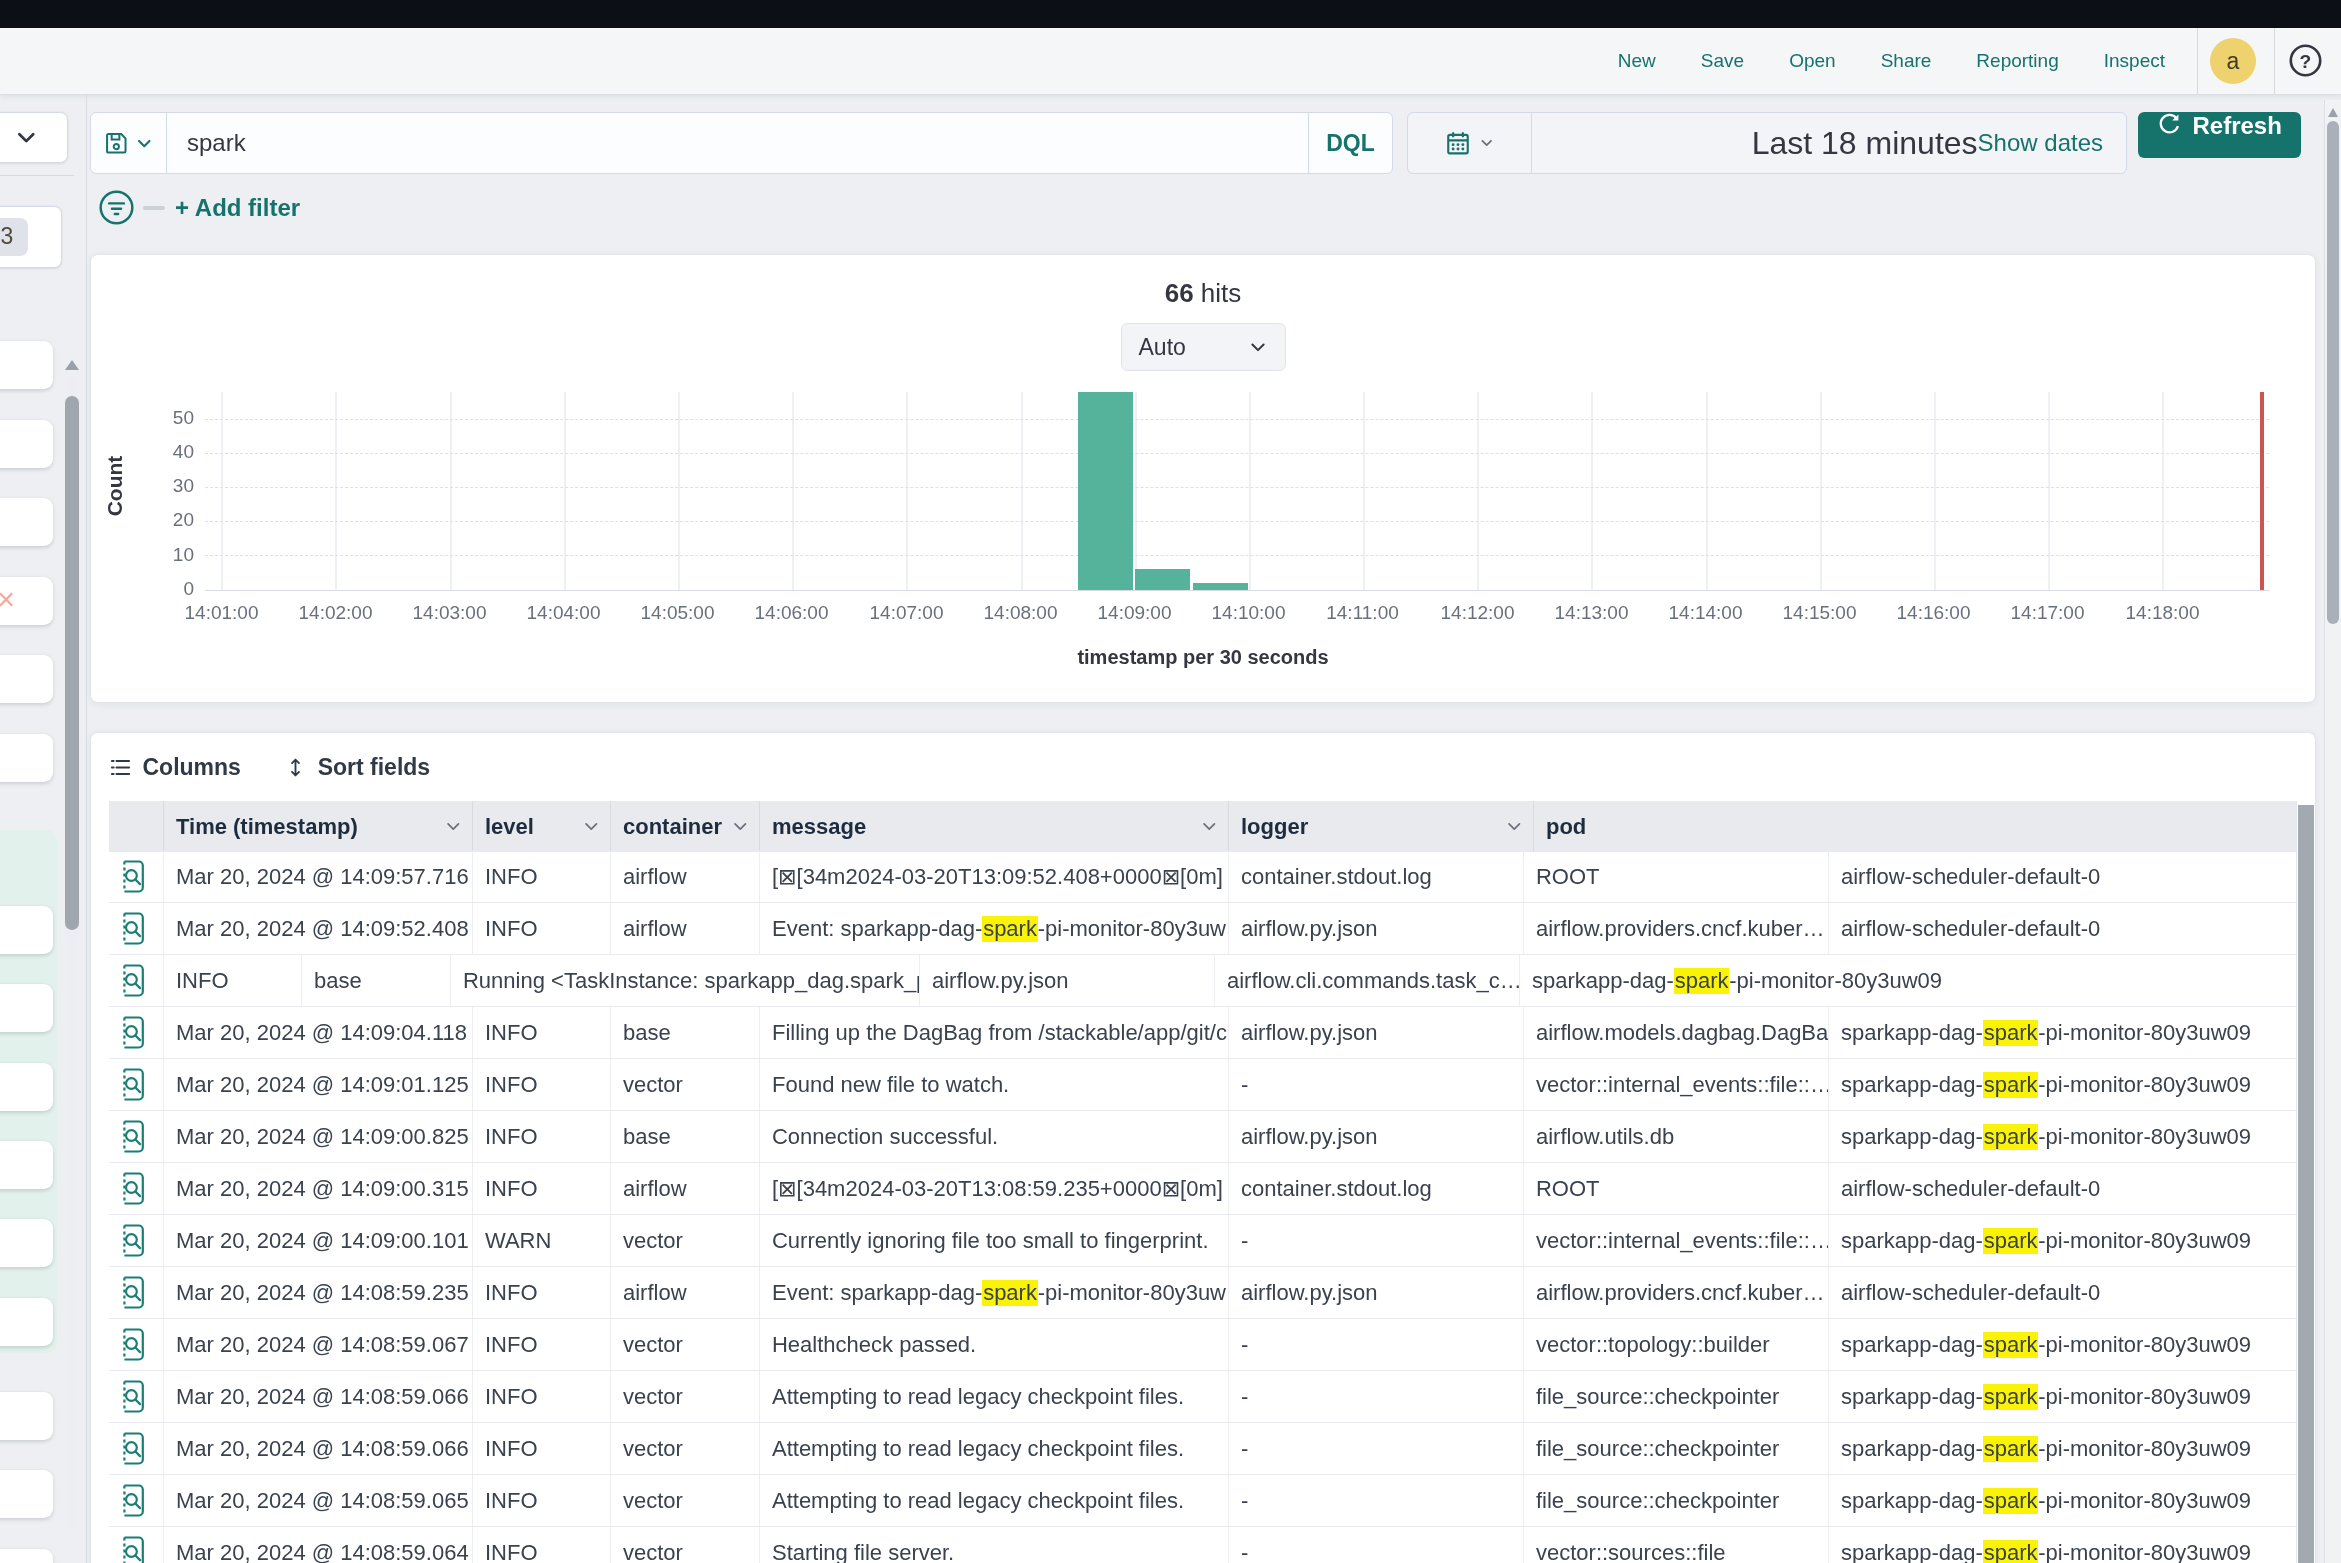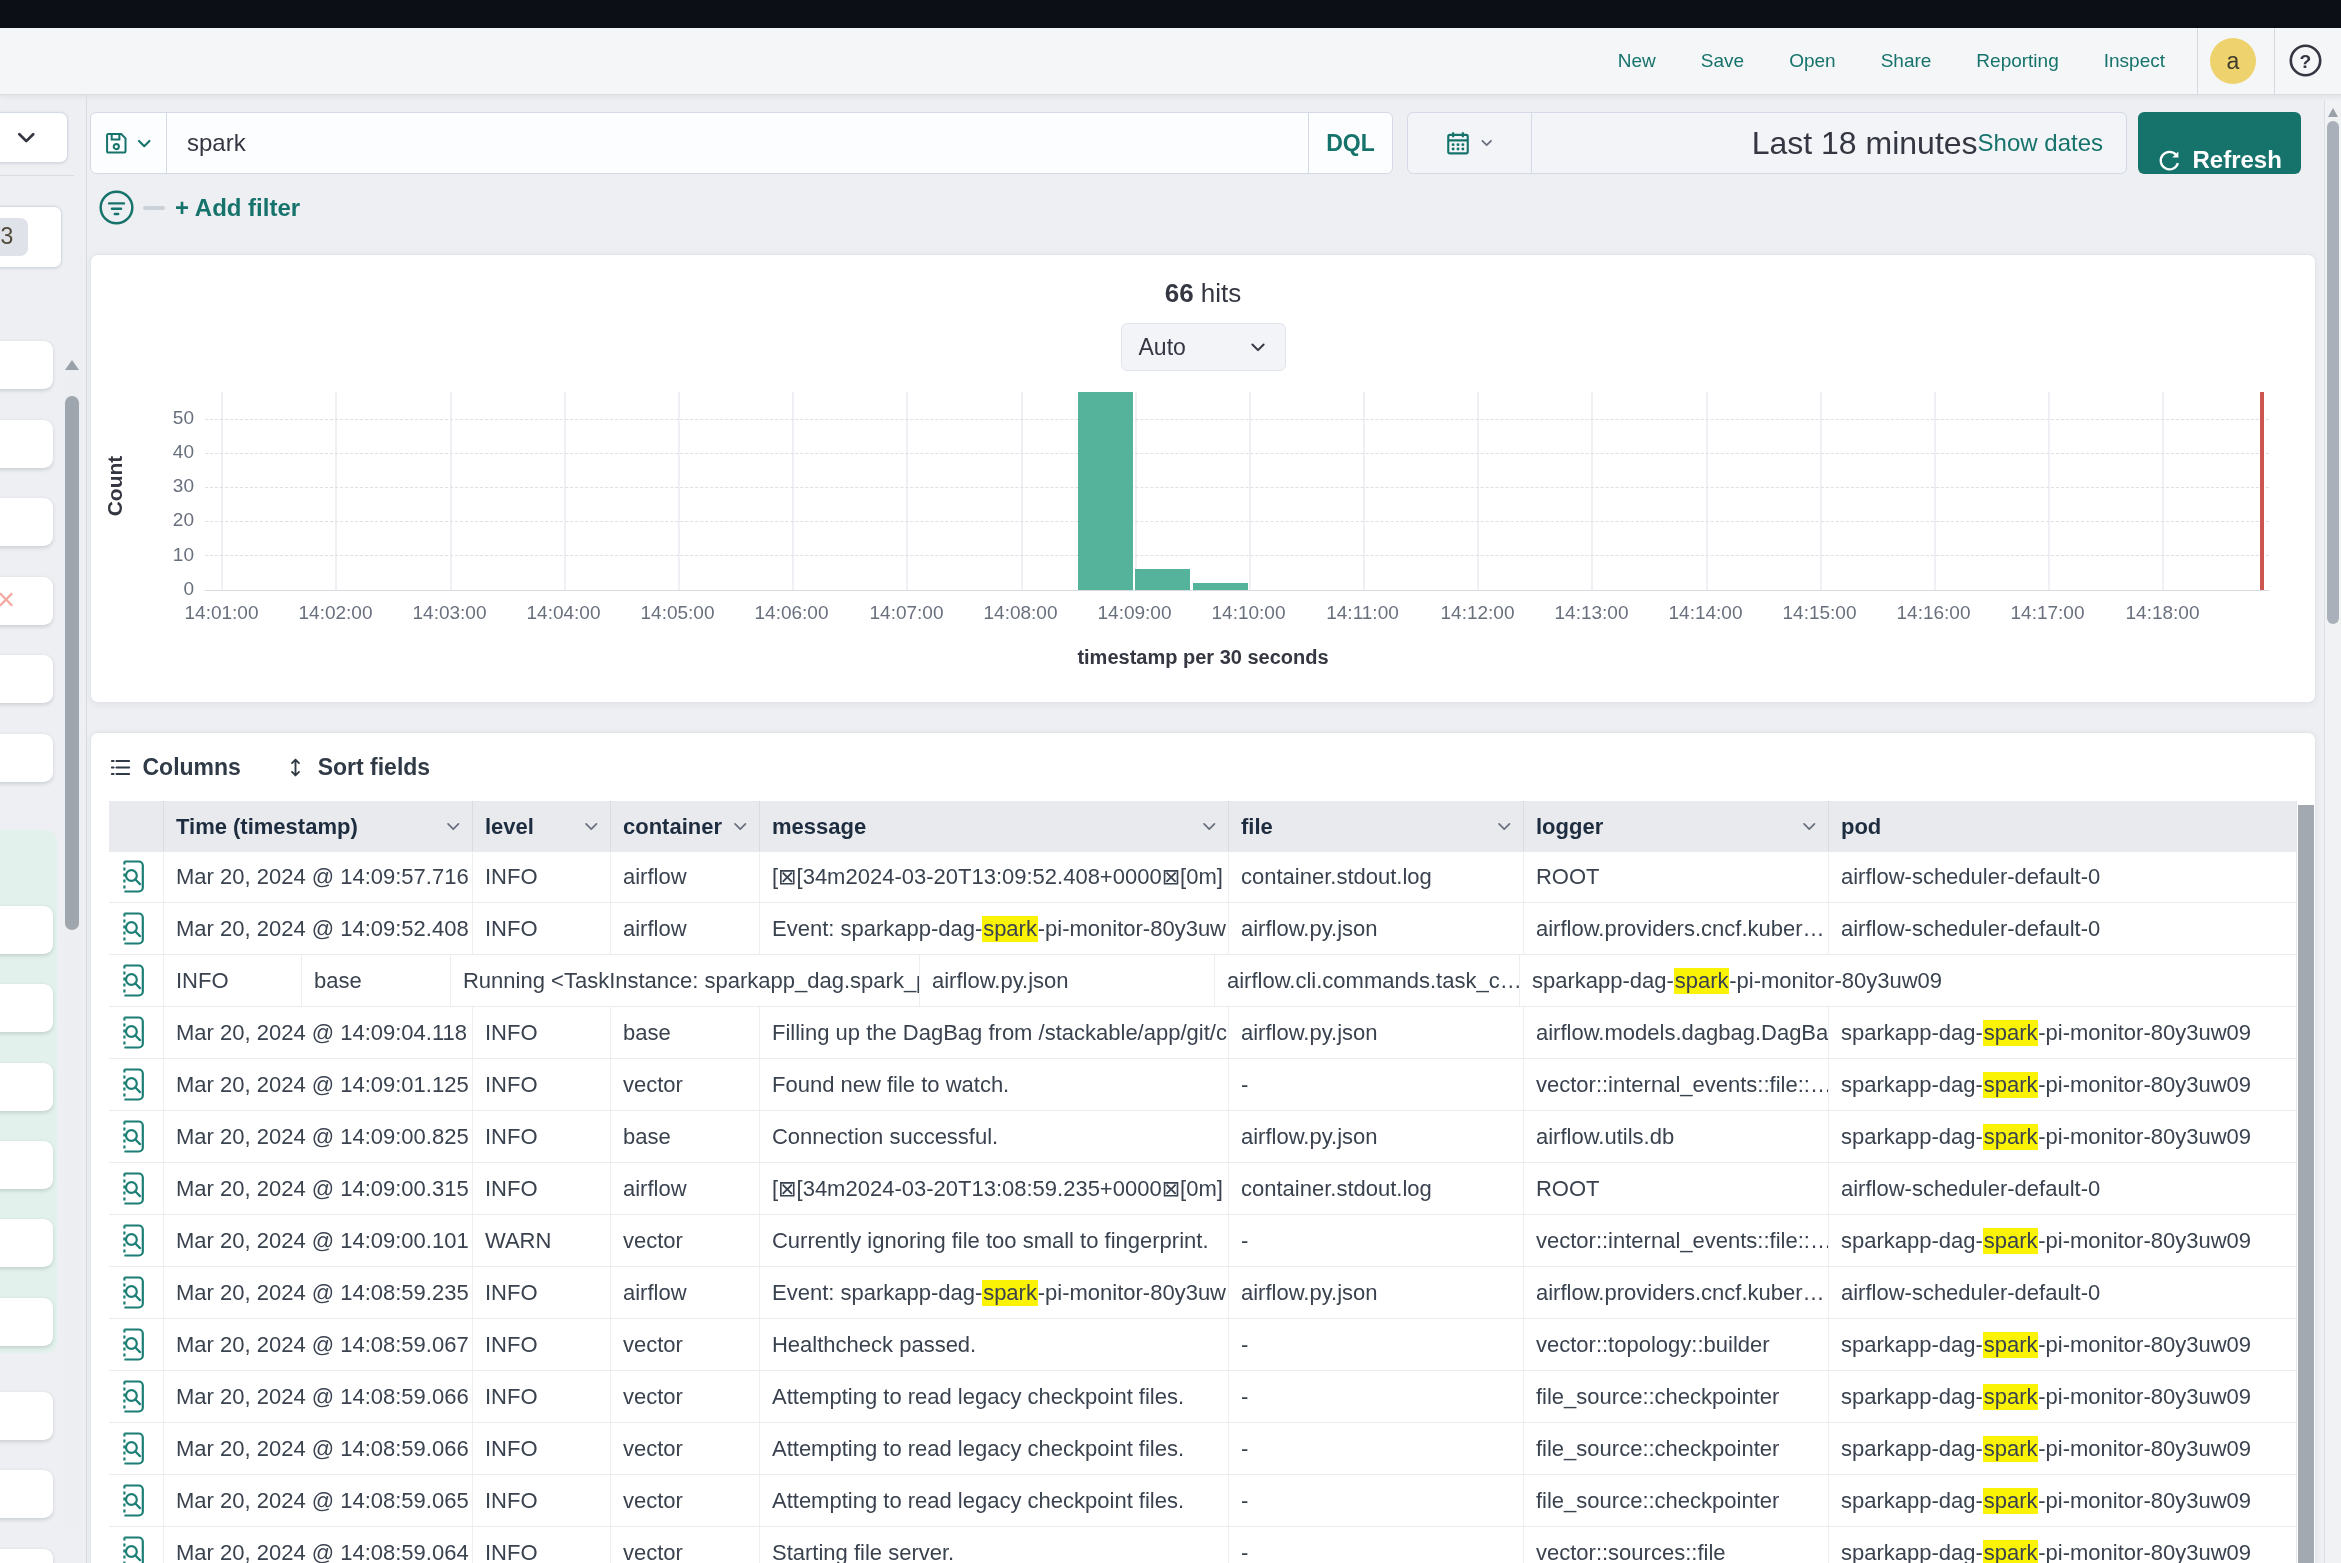--- a/index.html
+++ b/index.html
@@ -39,22 +39,22 @@
   .qinput{flex:1;border:0;outline:0;background:transparent;font-size:24px;color:#343741;padding:0 20px;
     font-family:inherit;}
   .dql{width:83px;border-left:0.8px solid #d3dae6;display:flex;align-items:center;justify-content:center;
     color:#16736c;font-weight:bold;font-size:23px;cursor:pointer;}
   .datepicker{left:1407px;top:112px;width:720px;height:62px;background:#f2f4f7;border:0.8px solid #d3dae6;
     border-radius:6.2px;display:flex;align-items:center;box-sizing:border-box;}
   .calseg{width:123px;height:100%;border-right:0.8px solid #d3dae6;display:flex;align-items:center;
     justify-content:center;gap:7.7px;color:#16736c;cursor:pointer;}
   .daterange{flex:1;font-size:32px;color:#343741;padding-left:26px;text-align:right;}
   .showdates{color:#16736c;font-size:24px;padding-right:23px;cursor:pointer;white-space:nowrap;}
-  .refresh{left:2138px;top:112px;width:163px;height:62px;background:#16736c;border-radius:6.2px;color:#fff;
-    display:flex;align-items:flex-end;justify-content:center;gap:10.8px;font-size:24px;font-weight:bold;cursor:pointer;}
+  .refresh{left:2138px;top:112px;width:163px;height:46px;background:#16736c;border-radius:6.2px;color:#fff;
+    display:flex;align-items:flex-start;justify-content:center;gap:10.8px;font-size:24px;font-weight:bold;cursor:pointer;}
   
   .filter-icon{left:98px;top:189px;width:37px;height:37px;color:#16736c;}
   .filter-dash{left:143px;top:206px;width:21.5px;height:3.8px;background:#ccd1d8;border-radius:2.3px;}
   .addfilter{left:175px;top:194px;font-size:24px;color:#16736c;font-weight:bold;cursor:pointer;}
   
   .card{background:#fff;border:0.8px solid #e1e4e9;border-radius:7.7px;box-shadow:0 1.5px 6.2px rgba(53,66,84,.06);}
   .chart-card{left:90px;top:254px;width:2224px;height:447px;}
   .hits-line{position:absolute;left:0;top:23px;width:100%;text-align:center;font-size:26px;color:#343741;}
   .range-row{position:absolute;left:0;top:68px;width:100%;display:flex;align-items:center;justify-content:center;gap:14px;}
   .range-text{font-size:24px;color:#343741;}
@@ -321,26 +321,20 @@
           <svg class="chev" viewBox="0 0 16 16" width="18.5" height="18.5">
             <path d="M3.5 6l4.5 4.5L12.5 6" fill="none" stroke="currentColor" stroke-width="1.5" stroke-linecap="round" stroke-linejoin="round"></path>
           </svg>
         </div>
         <div class="th" style="width: 469px;">
           <span>message</span>
           <svg class="chev" viewBox="0 0 16 16" width="18.5" height="18.5">
             <path d="M3.5 6l4.5 4.5L12.5 6" fill="none" stroke="currentColor" stroke-width="1.5" stroke-linecap="round" stroke-linejoin="round"></path>
           </svg>
         </div>
-        <div class="th" style="width: 295px;">
-          <span>file</span>
-          <svg class="chev" viewBox="0 0 16 16" width="18.5" height="18.5">
-            <path d="M3.5 6l4.5 4.5L12.5 6" fill="none" stroke="currentColor" stroke-width="1.5" stroke-linecap="round" stroke-linejoin="round"></path>
-          </svg>
-        </div>
         <div class="th" style="width: 305px;">
           <span>logger</span>
           <svg class="chev" viewBox="0 0 16 16" width="18.5" height="18.5">
             <path d="M3.5 6l4.5 4.5L12.5 6" fill="none" stroke="currentColor" stroke-width="1.5" stroke-linecap="round" stroke-linejoin="round"></path>
           </svg>
         </div>
         <div class="th" style="width: 466px;">
           <span>pod</span>
         </div>
       </div>

